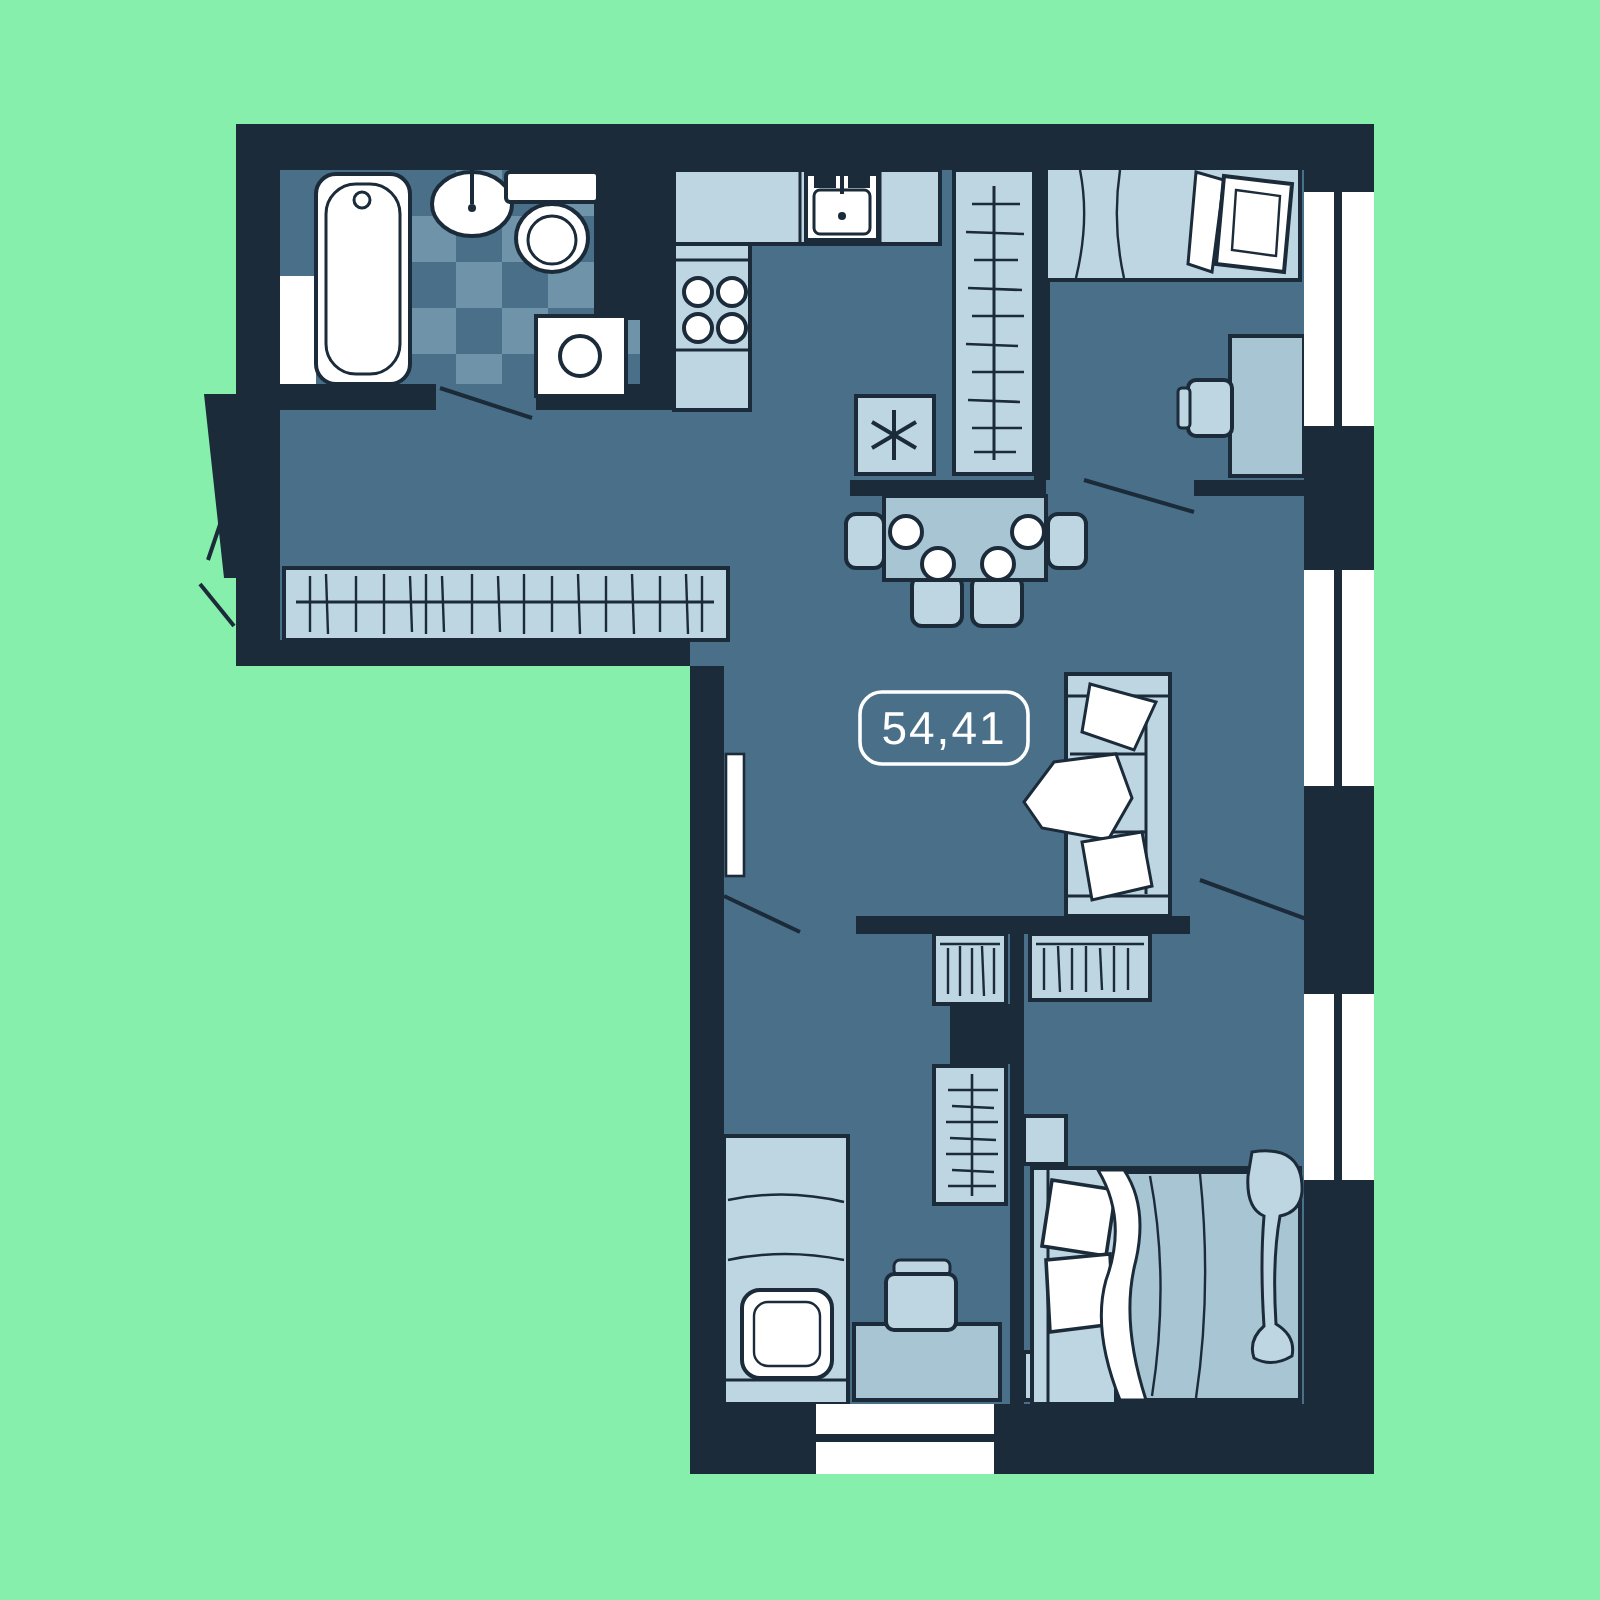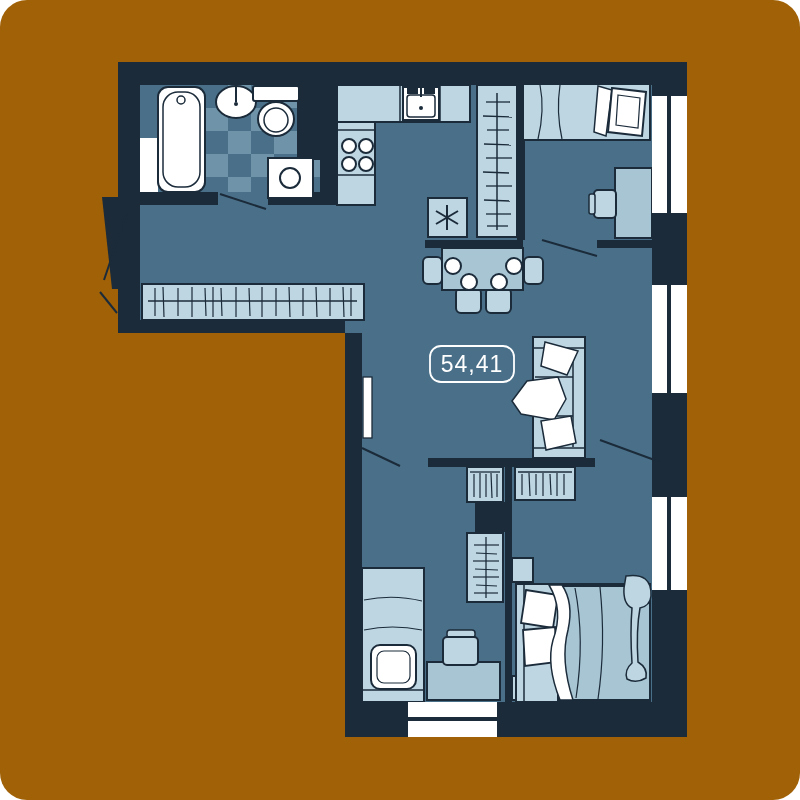--- a/index.html
+++ b/index.html
@@ -1,16 +1,16 @@
 <!DOCTYPE html>
 <html><head>
 <meta charset="utf-8">
 <style>
   html,body{margin:0;padding:0;background:#FFFFFF;}
-  .stage{position:relative;width:800px;height:800px;background:#a16207;font-family:"Liberation Sans",sans-serif;border-radius:27px;}
+  .stage{position:relative;width:800px;height:800px;background:#86efac;font-family:"Liberation Sans",sans-serif;}
   svg{display:block;}
   .area-chip-text{font-family:"Liberation Sans","DejaVu Sans",sans-serif;font-size:23px;fill:#FFFFFF;letter-spacing:1px;}
 </style>
 </head>
 <body>
 
 <div class="stage">
 <svg width="800" height="800" viewBox="0 0 800 800">
 
   <g>

